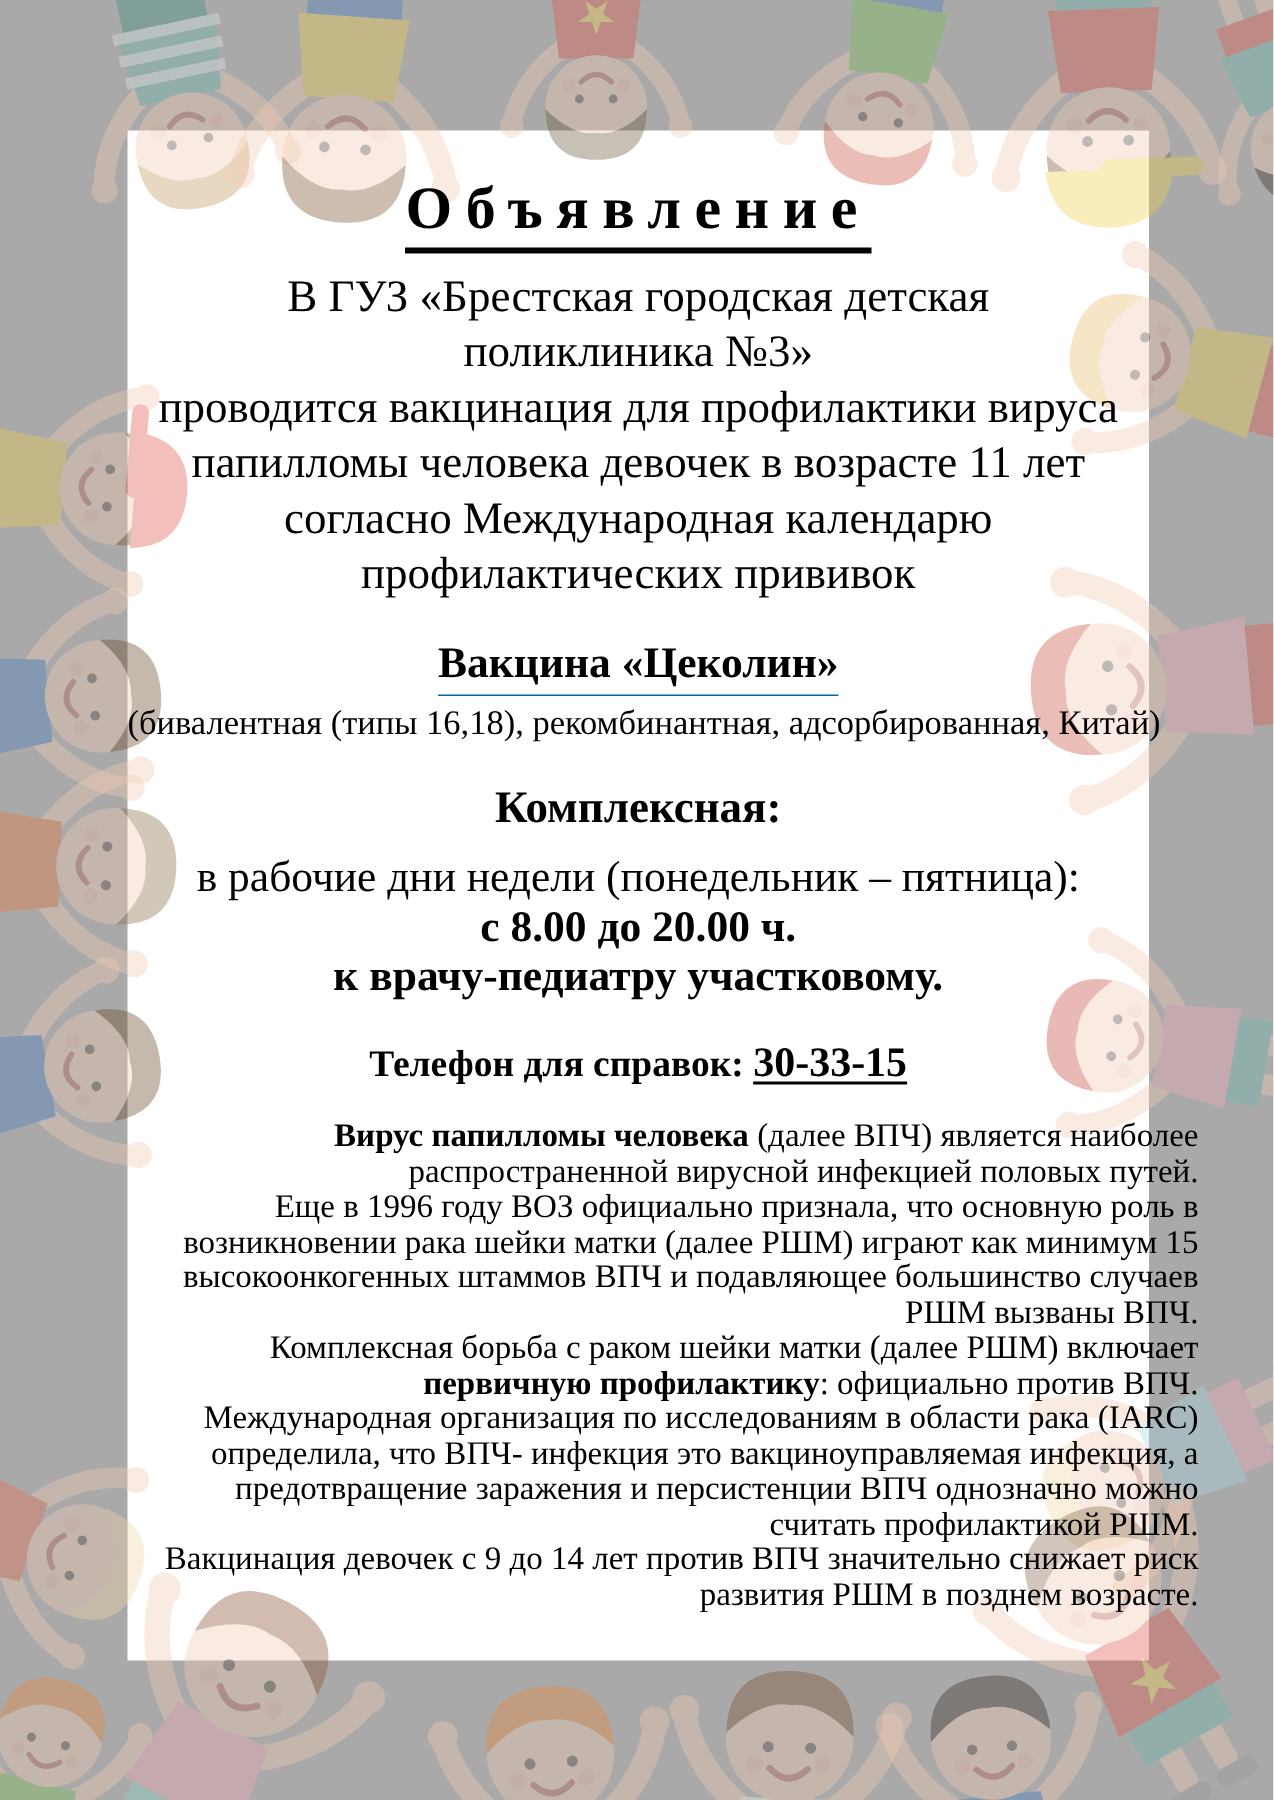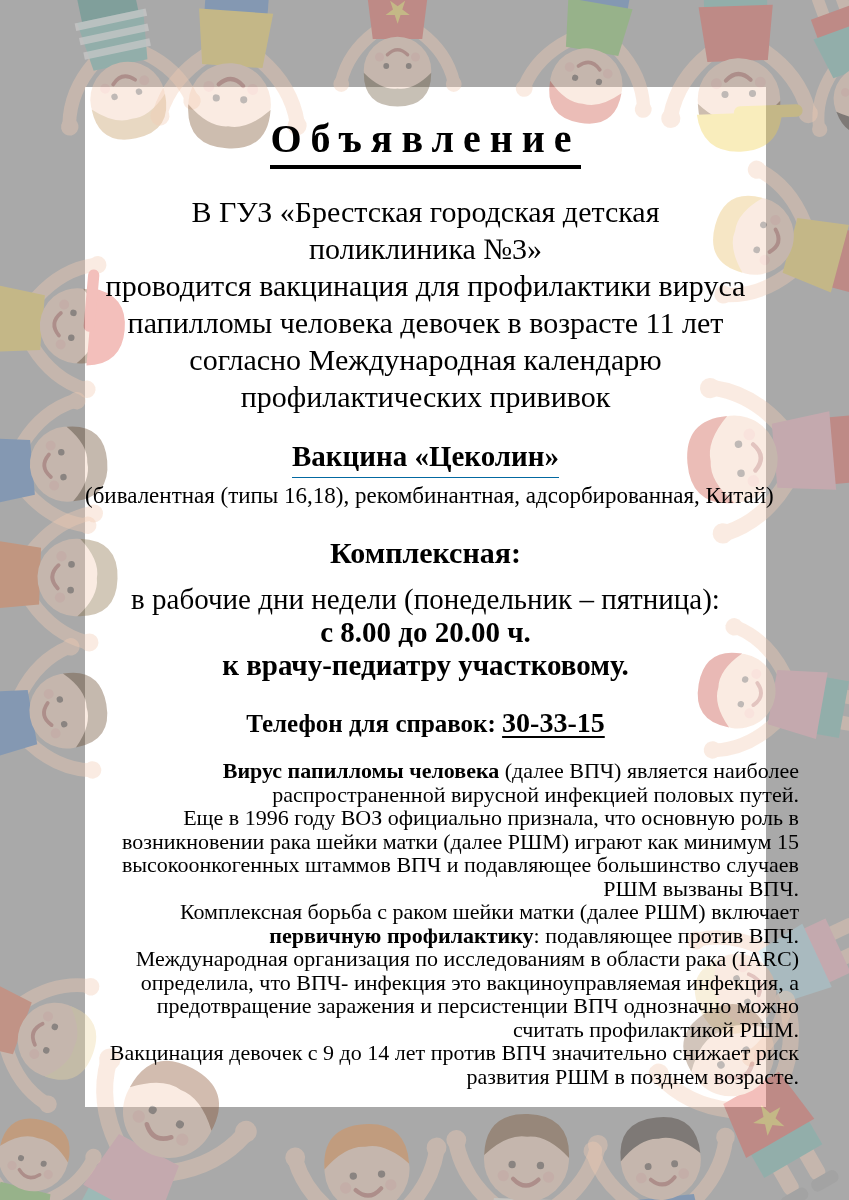--- a/index.html
+++ b/index.html
@@ -9,21 +9,21 @@
     font-family:"Liberation Serif","DejaVu Serif",serif;color:#000;
   }
   .sheet{position:absolute;left:85px;top:87px;width:681px;height:1020px;background:#ffffff;z-index:0;}
   .kid{position:absolute;opacity:.38;z-index:1;pointer-events:none;}
   .kid svg{display:block;}
   .content{position:absolute;left:85px;top:87px;width:681px;z-index:2;text-align:center;}
   .title{
     display:inline-block;margin-top:30px;font-size:40px;font-weight:bold;letter-spacing:9px;
     border-bottom:4px solid #000;padding-bottom:4px;line-height:44px;
   }
-  .intro{margin-top:24px;}
+  .intro{margin-top:10px;}
   .intro-line{font-size:30px;line-height:37px;white-space:nowrap;}
   .vaccine-title{
     display:inline-block;margin-top:22px;font-size:29px;font-weight:bold;line-height:38px;
     border-bottom:1px solid #0369a1;padding-bottom:2px;
   }
   .vaccine-sub{font-size:23px;line-height:27px;margin-top:4px;white-space:nowrap;}
   .contact-heading{font-size:30px;font-weight:bold;margin-top:26px;line-height:36px;}
   .contact-line{font-size:29px;line-height:33px;white-space:nowrap;}
   .contact-line.first{margin-top:12px;}
   .contact-line.bold{font-weight:bold;}
@@ -522,18 +522,18 @@
     <div class="contact-heading">Комплексная:</div>
     <div class="contact-line first">в рабочие дни недели (понедельник – пятница):</div>
     <div class="contact-line bold">с 8.00 до 20.00 ч.</div>
     <div class="contact-line bold">к врачу-педиатру участковому.</div>
 
     <div class="phone-line"><span>Телефон для справок: </span><span class="phone-number">30-33-15</span></div>
 
     <div class="body-text">
       <p><span class="b">Вирус папилломы человека</span><span> (далее ВПЧ) является наиболее распространенной вирусной инфекцией половых путей.</span></p>
       <p>Еще в 1996 году ВОЗ официально признала, что основную роль в возникновении рака шейки матки (далее РШМ) играют как минимум 15 высокоонкогенных штаммов ВПЧ и подавляющее большинство случаев РШМ вызваны ВПЧ.</p>
-      <p><span>Комплексная борьба с раком шейки матки (далее РШМ) включает </span><span class="b">первичную профилактику</span><span>: подавляющее против ВПЧ.</span></p>
+      <p><span>Комплексная борьба с раком шейки матки (далее РШМ) включает </span><span class="b">первичную профилактику</span><span>: официально против ВПЧ.</span></p>
       <p>Международная организация по исследованиям в области рака (IARC) определила, что ВПЧ- инфекция это вакциноуправляемая инфекция, а предотвращение заражения и персистенции ВПЧ однозначно можно считать профилактикой РШМ.</p>
       <p>Вакцинация девочек с 9 до 14 лет против ВПЧ значительно снижает риск развития РШМ в позднем возрасте.</p>
     </div>
   </div>
 </div>
 
 </body></html>

